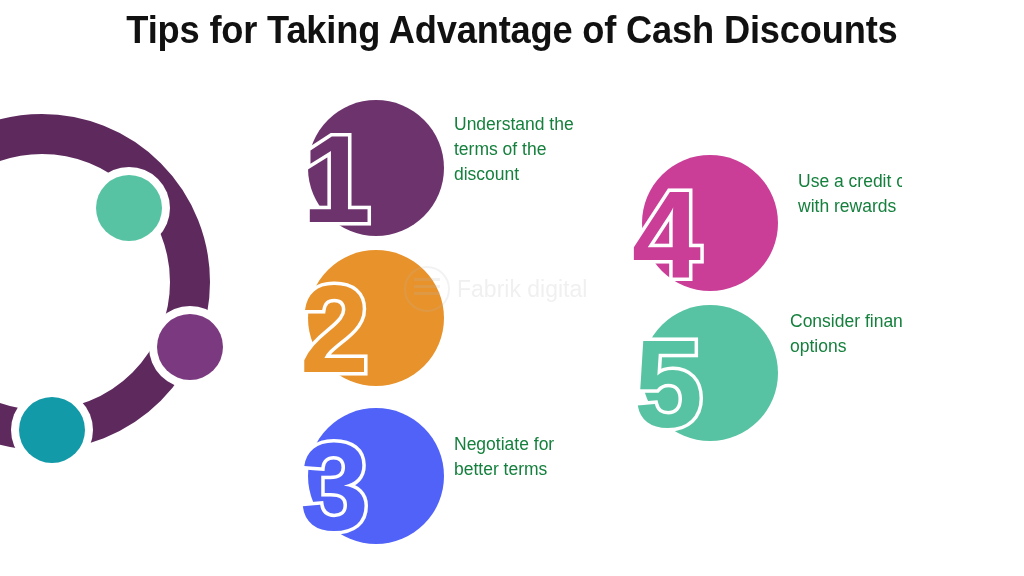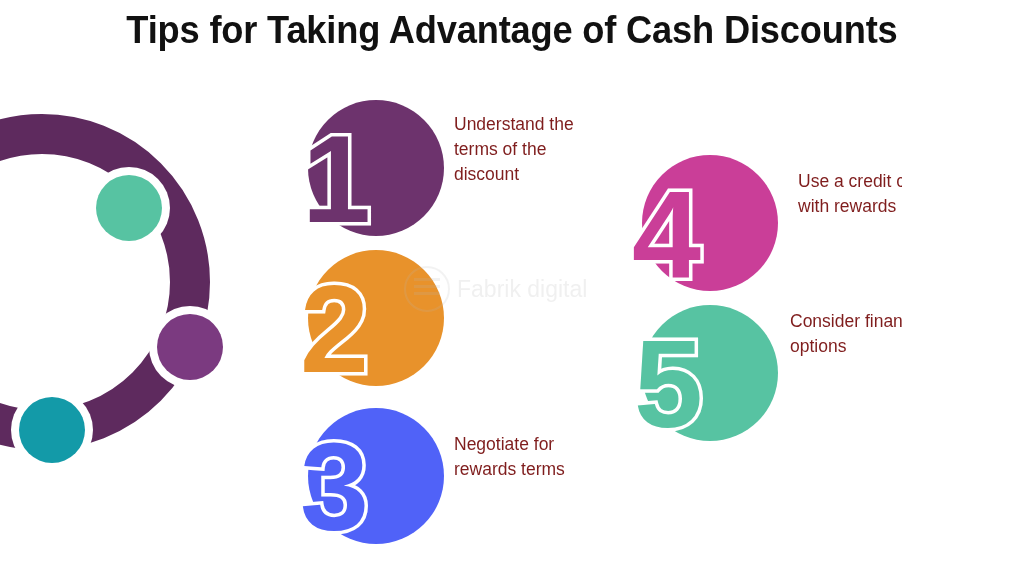--- a/index.html
+++ b/index.html
@@ -75,21 +75,21 @@
   .numeral {
     font-family: "Liberation Sans Narrow", "Liberation Sans", sans-serif;
     font-size: 124px;
     font-weight: bold;
     letter-spacing: -3px;
   }
   .item-text {
     font-family: "Liberation Sans", sans-serif;
     font-size: 17.5px;
     line-height: 1.42;
-    color: #7f1d1d;
+    color: #15803d;
     white-space: pre-line;
   }
 
   
   #item-1 { left: 296px; top: 98px; }
   #item-1 .item-text { margin-left: 6px; margin-top: 14px; width: 180px; }
 
   #item-2 { left: 296px; top: 248px; }
   #item-2 .item-text { margin-left: 6px; margin-top: 12px; width: 200px; }
 
@@ -197,21 +197,21 @@
   </div>
 
   <div class="item" id="item-3">
     <div class="badge">
       <svg viewBox="0 0 152 140" xmlns="http://www.w3.org/2000/svg">
         <circle cx="80" cy="70" r="68" fill="#5062F8"></circle>
         <text class="numeral" x="4" y="124" fill="#5062F8" stroke="#ffffff" stroke-width="7" paint-order="stroke fill">3</text>
       </svg>
     </div>
     <div class="item-text">Negotiate for
-rewards terms</div>
+better terms</div>
   </div>
 
   <div class="item" id="item-4">
     <div class="badge">
       <svg viewBox="0 0 152 140" xmlns="http://www.w3.org/2000/svg">
         <circle cx="80" cy="70" r="68" fill="#CA3E98"></circle>
         <text class="numeral" x="2" y="124" fill="#CA3E98" stroke="#ffffff" stroke-width="7" paint-order="stroke fill">4</text>
       </svg>
     </div>
     <div class="item-text">Use a credit card

